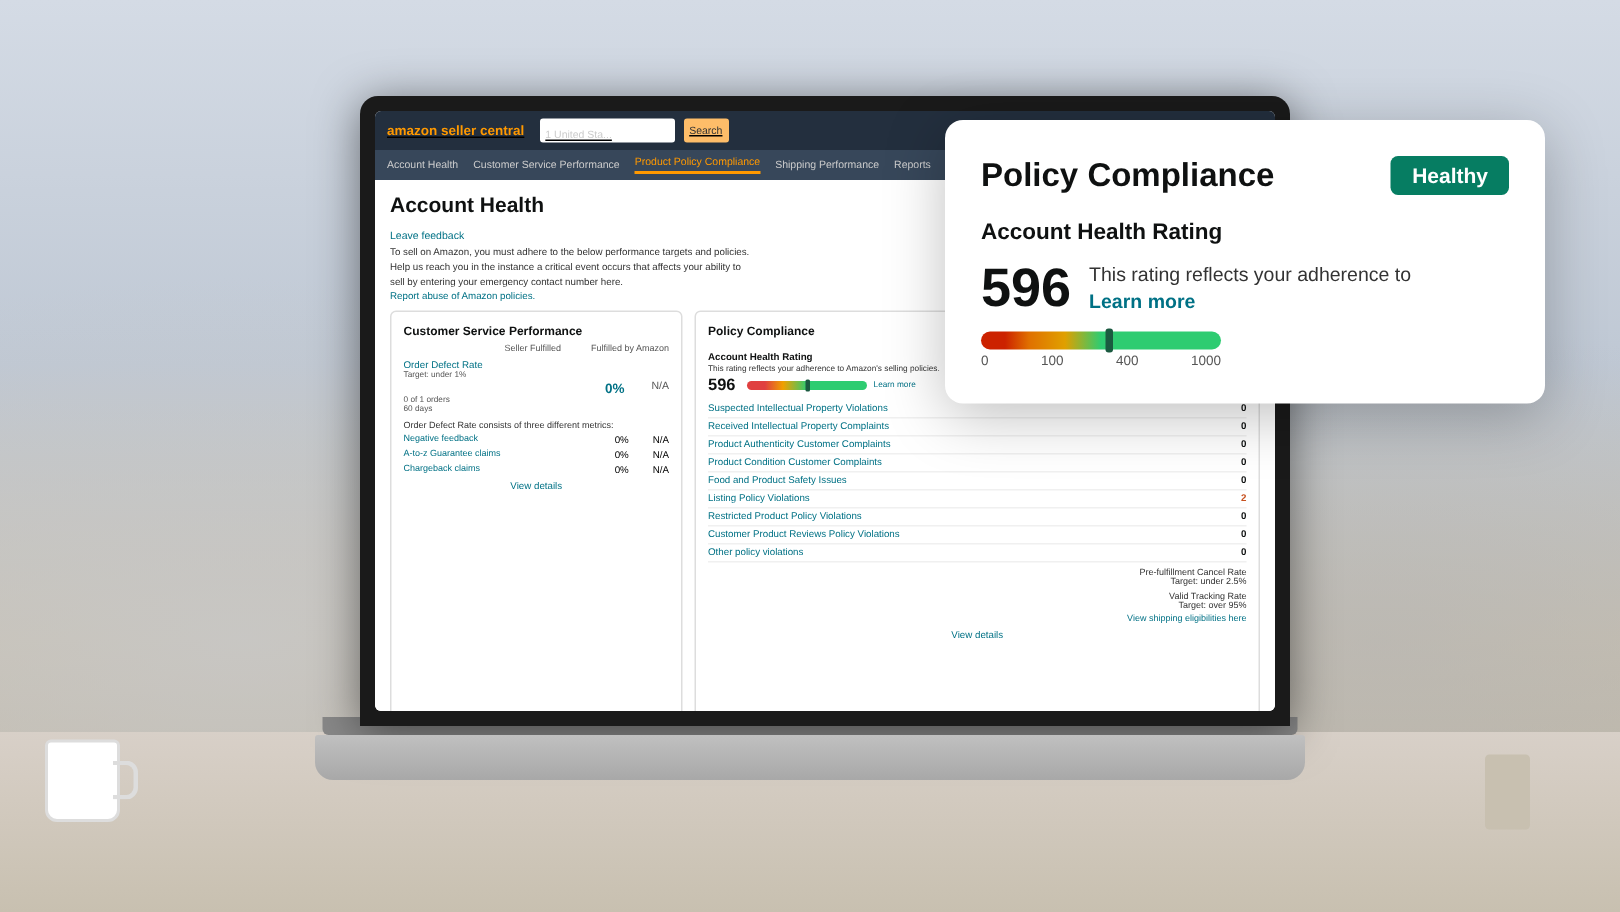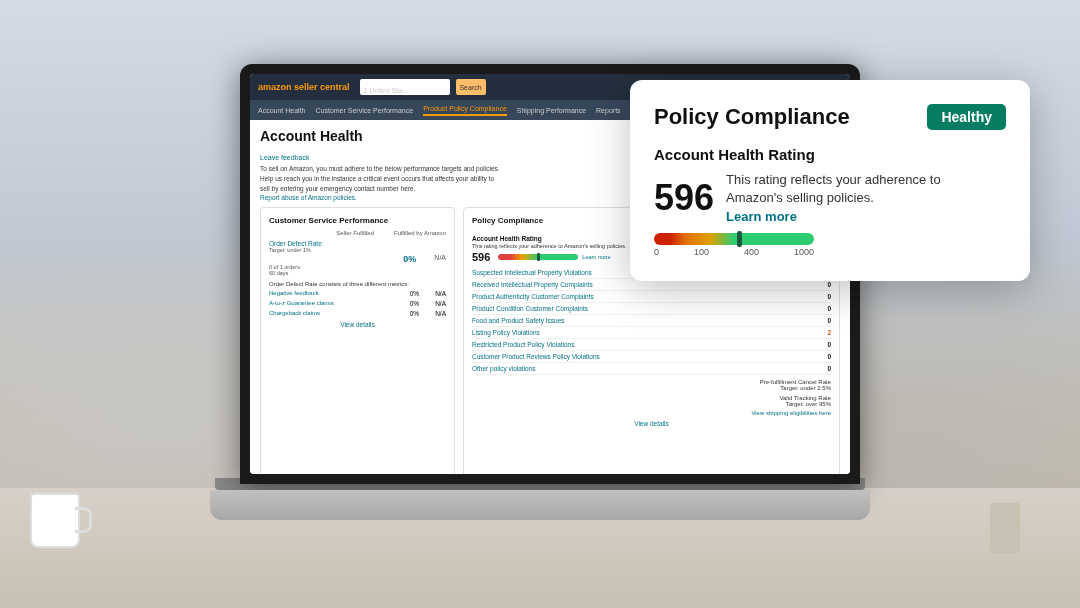--- a/index.html
+++ b/index.html
@@ -45,20 +45,21 @@
     }
 
     
     .amz-header {
       background: #232f3e;
       height: 26px;
       display: flex;
       align-items: center;
       padding: 0 8px;
       gap: 6px;
+      text-decoration: underline;
     }
     .amz-logo {
       color: #ff9900;
       font-size: 9px;
       font-weight: bold;
       white-space: nowrap;
     }
     .amz-search {
       background: white;
       height: 16px;
@@ -642,21 +643,20 @@
   </div>
 
   <div class="overlay-subtitle">Account Health Rating</div>
 
   <div class="overlay-score-row">
     <span class="overlay-score">596</span>
     <div>
       <div style="display:flex;gap:4px;">
         <div>
           <div class="overlay-desc">This rating reflects your adherence to</div>
-          <div class="overlay-desc">Amazon's selling policies.</div>
           <a class="overlay-learn">Learn more</a>
         </div>
       </div>
     </div>
   </div>
 
   <div class="overlay-progress">
     <div class="overlay-marker"></div>
   </div>
   <div class="overlay-scale">

